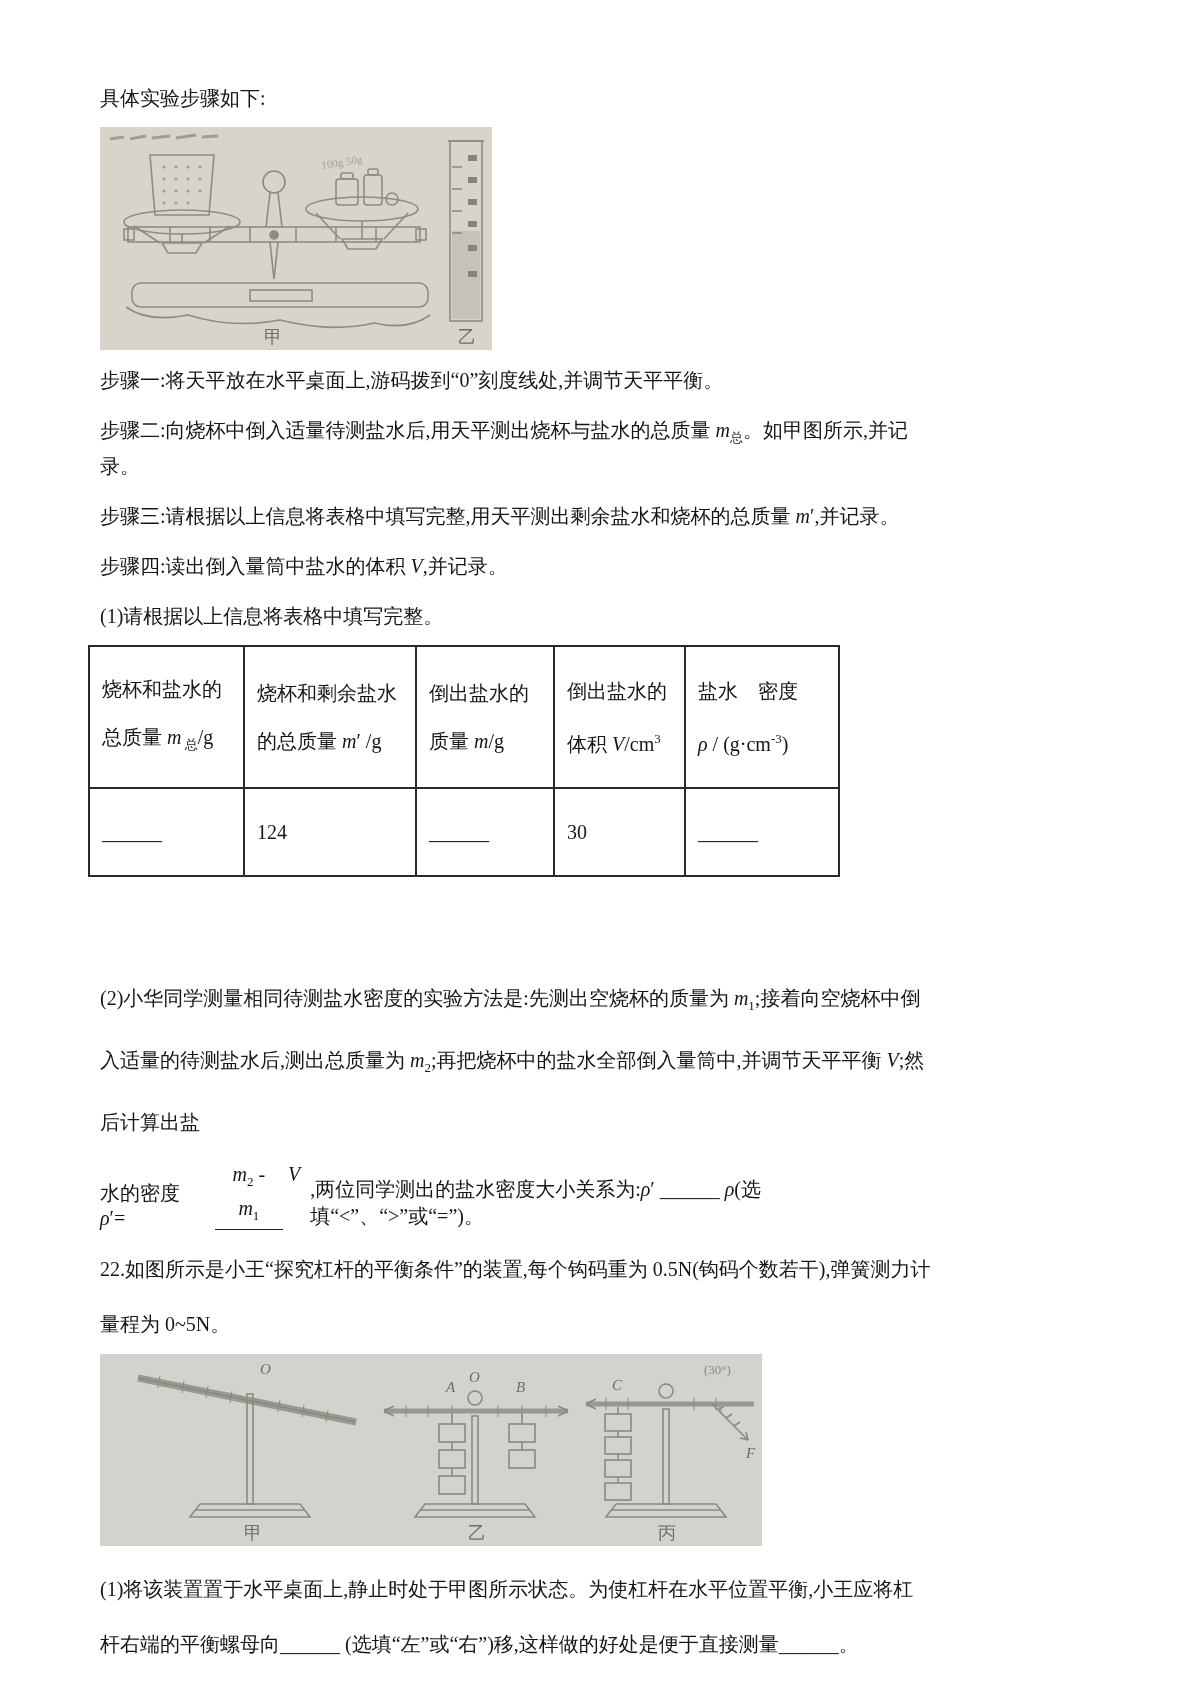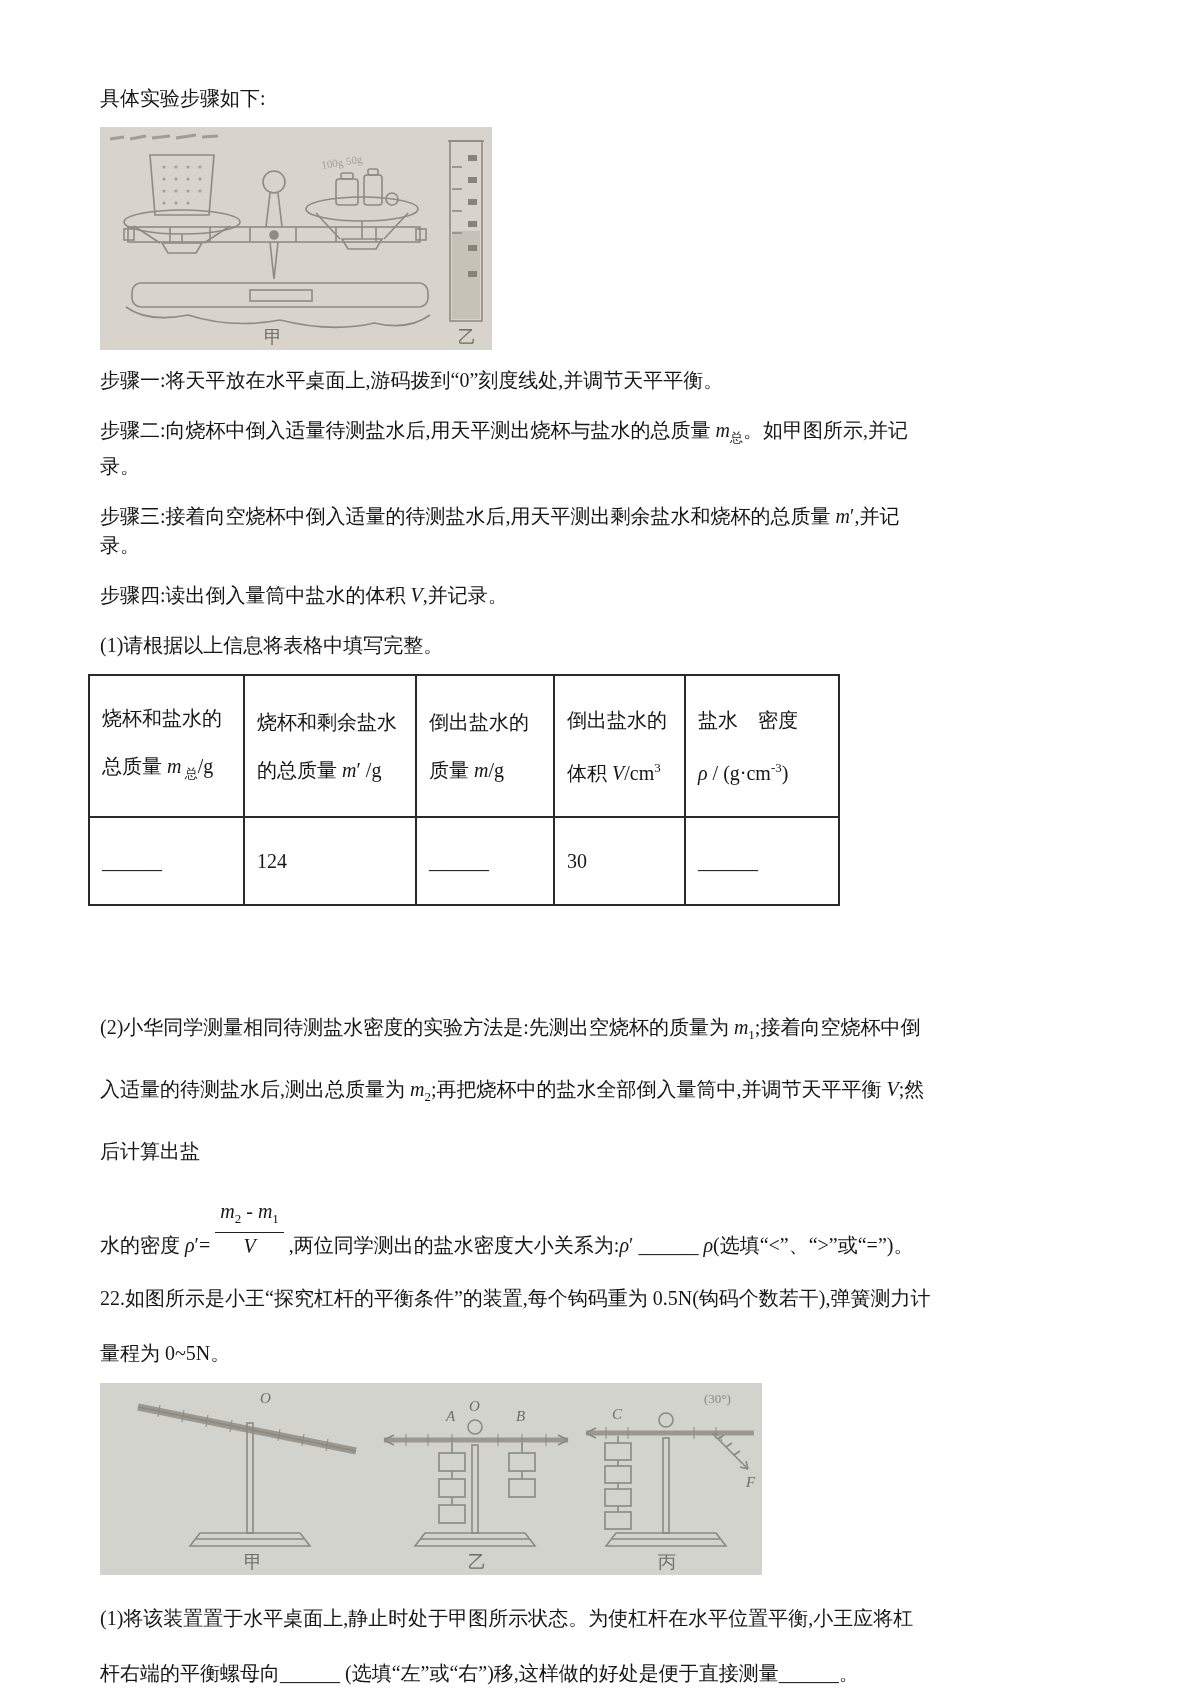--- a/index.html
+++ b/index.html
@@ -20,21 +20,21 @@
   .q1-prompt{margin-bottom:14px;}
   table.exp{border-collapse:collapse;margin:0 0 0 -12px;table-layout:fixed;}
   table.exp th, table.exp td{
     border:2px solid #2a2a2a;font-weight:normal;text-align:left;
     vertical-align:middle;padding:18px 12px;font-size:20px;
   }
   table.exp th{line-height:48px;}
   table.exp td{height:50px;}
   .q2text{margin-top:94px;}
   .formula-line{display:flex;align-items:flex-end;margin-top:8px;height:72px;font-size:20px;}
-  .frac{display:inline-flex;flex-direction:column;text-align:center;line-height:26px;margin:0 5px;}
+  .frac{display:inline-flex;flex-direction:row;text-align:center;line-height:26px;margin:0 5px;}
   .frac .num{border-bottom:1.5px solid #222;padding:0 5px;}
   .frac .den{padding:0 5px;}
   .q22intro{margin-top:12px;margin-bottom:2px;}
   .q22sub1{margin-top:16px;}
   svg text{font-family:"Liberation Serif","DejaVu Serif",serif;}
 </style>
 </head>
 <body>
 
 <div class="page">
@@ -136,21 +136,21 @@
           </g>
         </g>
         <text x="222" y="42" font-size="11" fill="#a8a296" transform="rotate(-9 222 42)">100g 50g</text>
         <text x="164" y="216" font-size="18" fill="#6e6d68">甲</text>
         <text x="358" y="216" font-size="18" fill="#6e6d68">乙</text>
       </svg>
     </div>
 
     <p class="line"><span>步骤一:将天平放在水平桌面上,游码拨到“0”刻度线处,并调节天平平衡。</span></p>
     <p class="line"><span>步骤二:向烧杯中倒入适量待测盐水后,用天平测出烧杯与盐水的总质量 </span><span class="seg-i">m</span><span class="seg-sub">总</span><span>。如甲图所示,并记录。</span></p>
-    <p class="line"><span>步骤三:接着向空烧杯中倒入适量的待测盐水后,用天平测出剩余盐水和烧杯的总质量 </span><span class="seg-i">m</span><span>′,并记录。</span></p>
+    <p class="line"><span>步骤三:请根据以上信息将表格中填写完整,用天平测出剩余盐水和烧杯的总质量 </span><span class="seg-i">m</span><span>′,并记录。</span></p>
     <p class="line"><span>步骤四:读出倒入量筒中盐水的体积 </span><span class="seg-i">V</span><span>,并记录。</span></p>
 
     <p class="line q1-prompt">(1)请根据以上信息将表格中填写完整。</p>
 
     <table class="exp">
       <colgroup>
         <col style="width:155px">
           <col style="width:172px">
           <col style="width:138px">
         <col style="width:131px">

